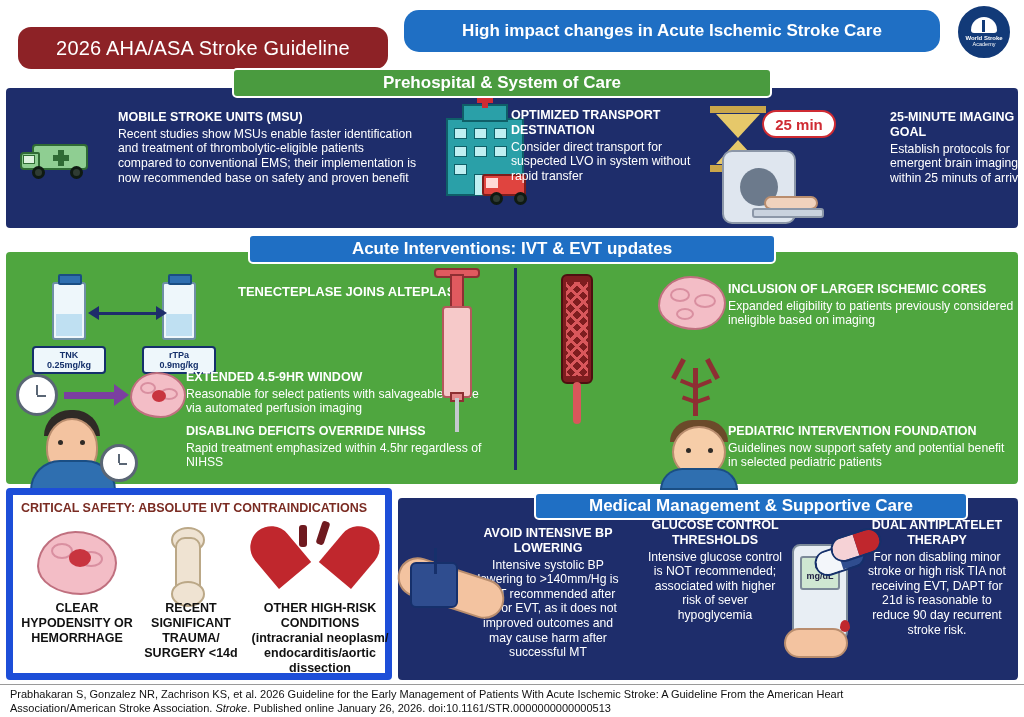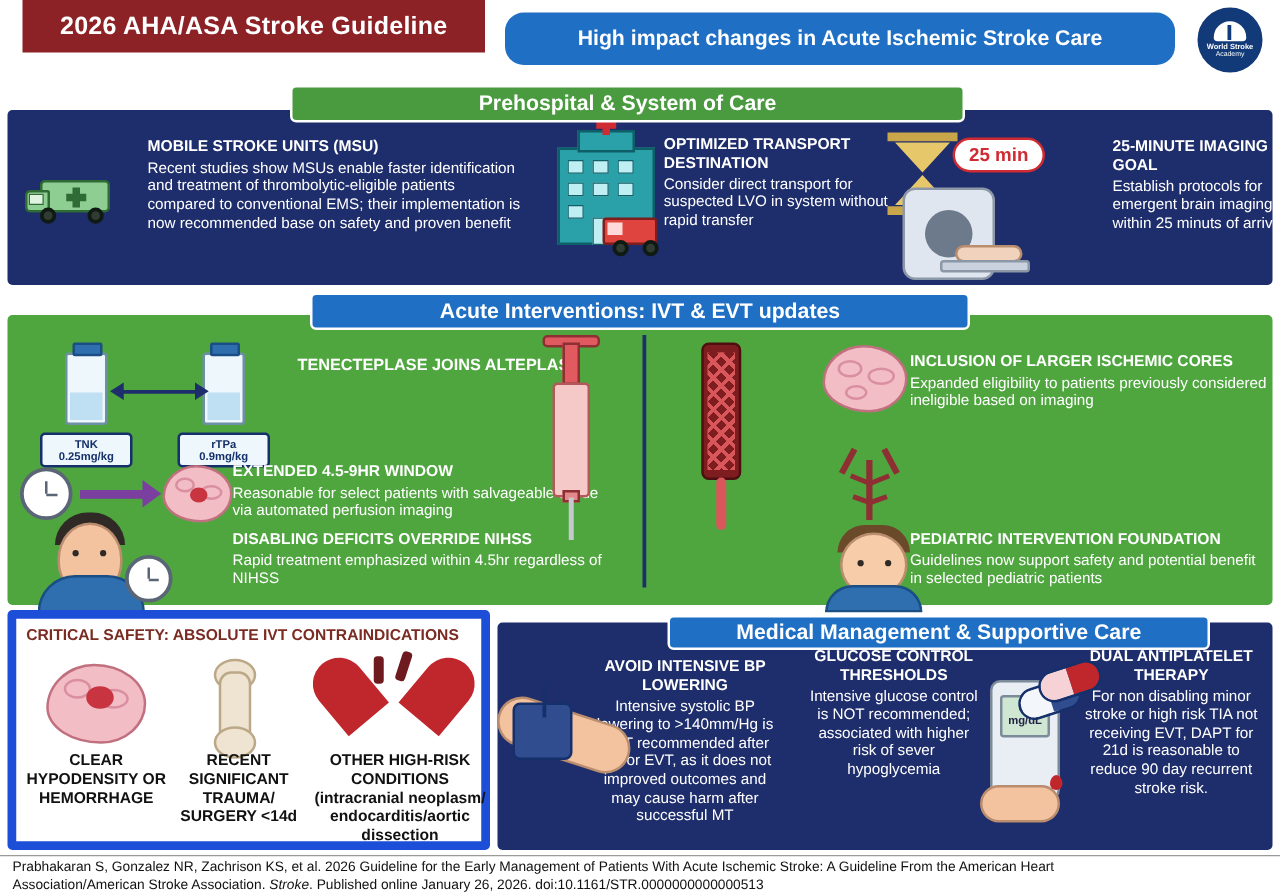--- a/index.html
+++ b/index.html
@@ -10,24 +10,24 @@
     background:#ffffff;
     position:relative;
     overflow:hidden;
     color:#111;
   }
   .root { position:relative; width:1024px; height:717px; }
 
   
   .header { position:absolute; left:0; top:0; width:1024px; height:62px; }
   .title-pill {
-    position:absolute; left:18px; top:0; width:370px; height:42px;
-    background:#8d2226; border-radius:0;
+    position:absolute; left:18px; top:27px; width:370px; height:42px;
+    background:#8d2226; border-radius:13px;
     display:flex; align-items:center; justify-content:center;
-    color:#fff; font-size:20px; font-weight:bold; letter-spacing:.2px;
+    color:#fff; font-size:20px; font-weight:normal; letter-spacing:.2px;
   }
   .subtitle-pill {
     position:absolute; left:404px; top:10px; width:536px; height:42px;
     background:#1f6fc4; border-radius:15px;
     display:flex; align-items:center; justify-content:center;
     color:#fff; font-size:17px; font-weight:bold;
   }
   .logo {
     position:absolute; left:958px; top:6px; width:52px; height:52px;
     border-radius:50%; background:#123a78; border:2px solid #123a78;
@@ -233,21 +233,21 @@
       <div class="hosp-win" style="left:38px;top:50px;"></div>
       <div class="hosp-win" style="left:58px;top:50px;"></div>
       <div class="hosp-win" style="left:18px;top:68px;"></div>
       <div class="hosp-door"></div>
       <div class="van-body"></div>
       <div class="van-win"></div>
       <div class="wheel" style="left:54px; top:96px;"></div>
       <div class="wheel" style="left:78px; top:96px;"></div>
     </div>
 
-    <div class="hblock" style="left:505px; top:20px; width:200px;margin-left:20px;">
+    <div class="hblock" style="left:505px; top:20px; width:200px;">
       <div class="h white-txt">OPTIMIZED TRANSPORT DESTINATION</div>
       <div class="p white-txt">Consider direct transport for suspected LVO in system without rapid transfer</div>
     </div>
 
     <div class="art" style="left:700px; top:16px; width:140px; height:80px;">
       <div class="hg-frame"></div>
       <div class="hg-top"></div>
       <div class="hg-bot"></div>
       <div class="badge-25">25 min</div>
     </div>

